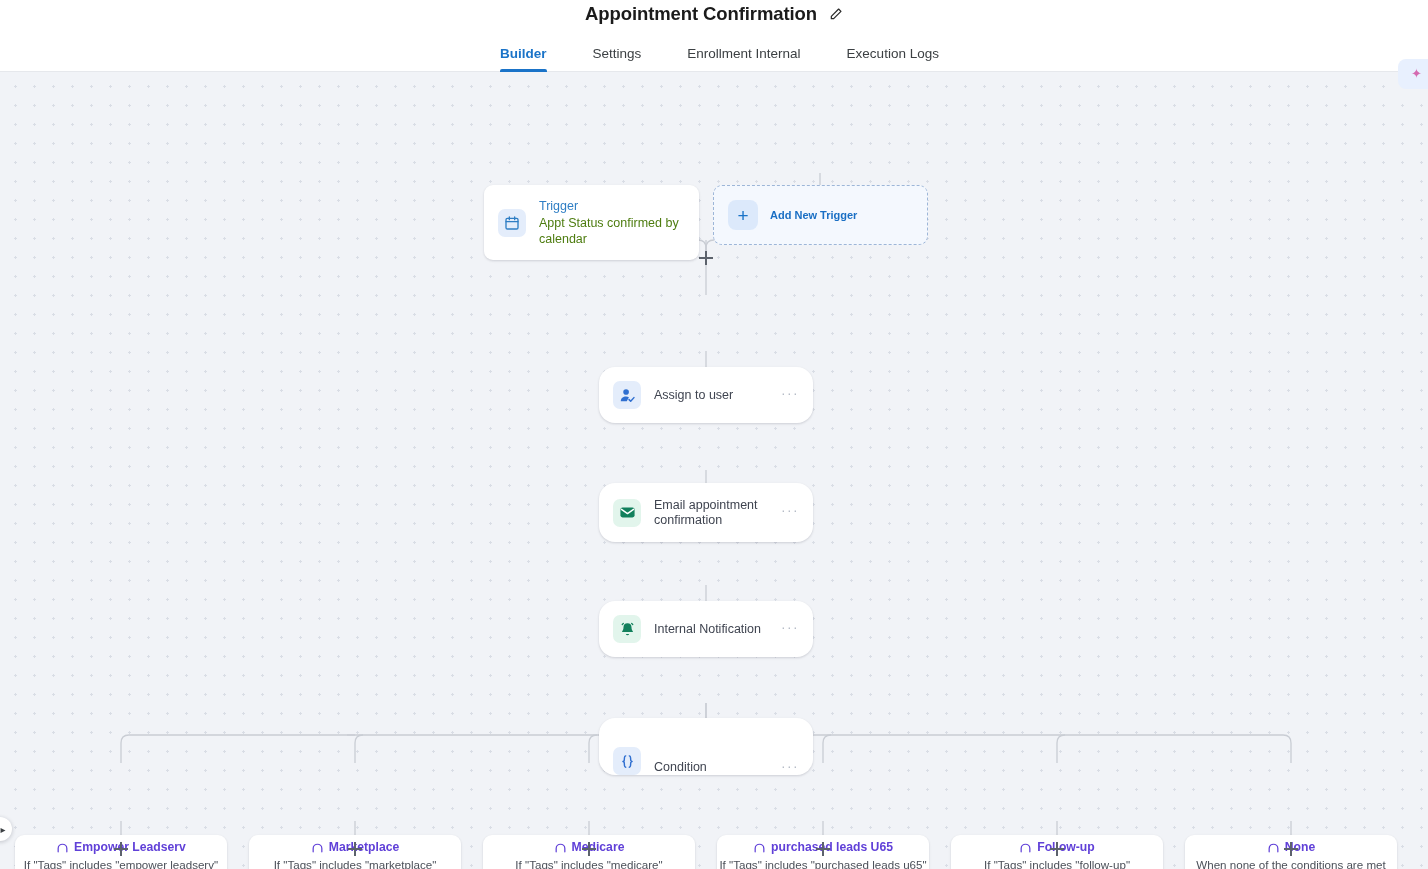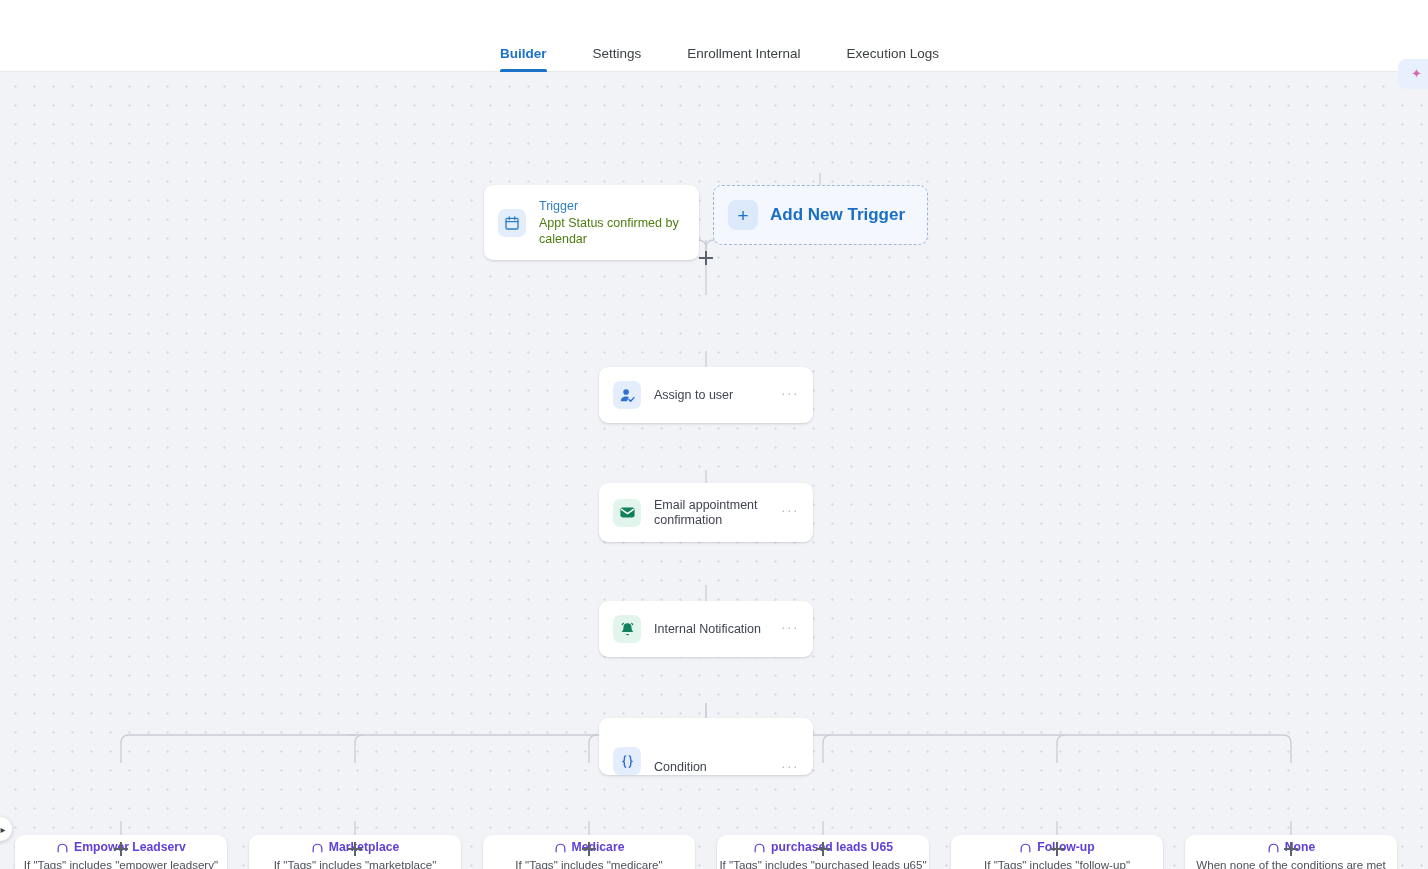--- a/index.html
+++ b/index.html
@@ -93,24 +93,24 @@
   .add-trigger {
     position: absolute; left: 713px; top: 113px; width: 215px; height: 60px;
     border: 1.6px dashed #9db6d8; border-radius: 9px; background: #f4f8fe;
     display: flex; align-items: center; padding: 0 14px; gap: 12px; cursor: pointer;
   }
   .add-trigger-plus {
     width: 30px; height: 30px; border-radius: 8px; background: #dce9fb;
     display: flex; align-items: center; justify-content: center;
     color: #1a73c8; font-size: 19px; line-height: 19px; font-weight: normal;
   }
-  .add-trigger-label { font-size: 17px; color: #1a6fc4; font-weight: bold; }
-
-  
-  .act { left: 599px; width: 214px; padding: 0 14px; gap: 13px; }
+  .add-trigger-label { font-size: 11px; color: #1a6fc4; font-weight: bold; }
+
+  
+  .act { left: 599px; width: 214px; padding: 0 14px; gap: 13px; border-radius: 16px; }
   .act-1 { top: 295px; height: 56px; }
   .act-2 { top: 411px; height: 59px; justify-content: center; }
   .act-3 { top: 529px; height: 56px; }
   .act-4 { top: 646px; height: 57px; align-items: flex-end; }
 
   
   .plus-handle {
     position: absolute; width: 18px; height: 18px; transform: translate(-50%, -50%);
     cursor: pointer; color: #6f757f;
   }
@@ -145,20 +145,30 @@
     box-shadow: 0 1px 4px rgba(16,24,40,.22);
     display: flex; align-items: center; justify-content: center; cursor: pointer;
   }
   .edge-handle .chev { font-size: 10px; color: #3c4043; margin-left: 6px; }
 </style>
 </head>
 <body>
 
 <div id="app">
 
+  <div class="header">
+    <div class="header-title-wrap">
+      <div class="header-title">Appointment Confirmation</div>
+      <span style="display:flex;">
+        <svg class="edit-icon" viewBox="0 0 24 24" fill="none" stroke="currentColor" stroke-width="2.1" stroke-linecap="round" stroke-linejoin="round">
+          <path d="M16.5 3.5l4 4L8 20H4v-4z"></path>
+        </svg>
+      </span>
+    </div>
+  </div>
 
   <div class="tabbar">
     <div class="tabs">
       <div class="tab active">Builder</div>
       <div class="tab">Settings</div>
       <div class="tab">Enrollment Internal</div>
       <div class="tab">Execution Logs</div>
     </div>
     <div class="header-right-btn">
       <span class="glyph">✦</span>

